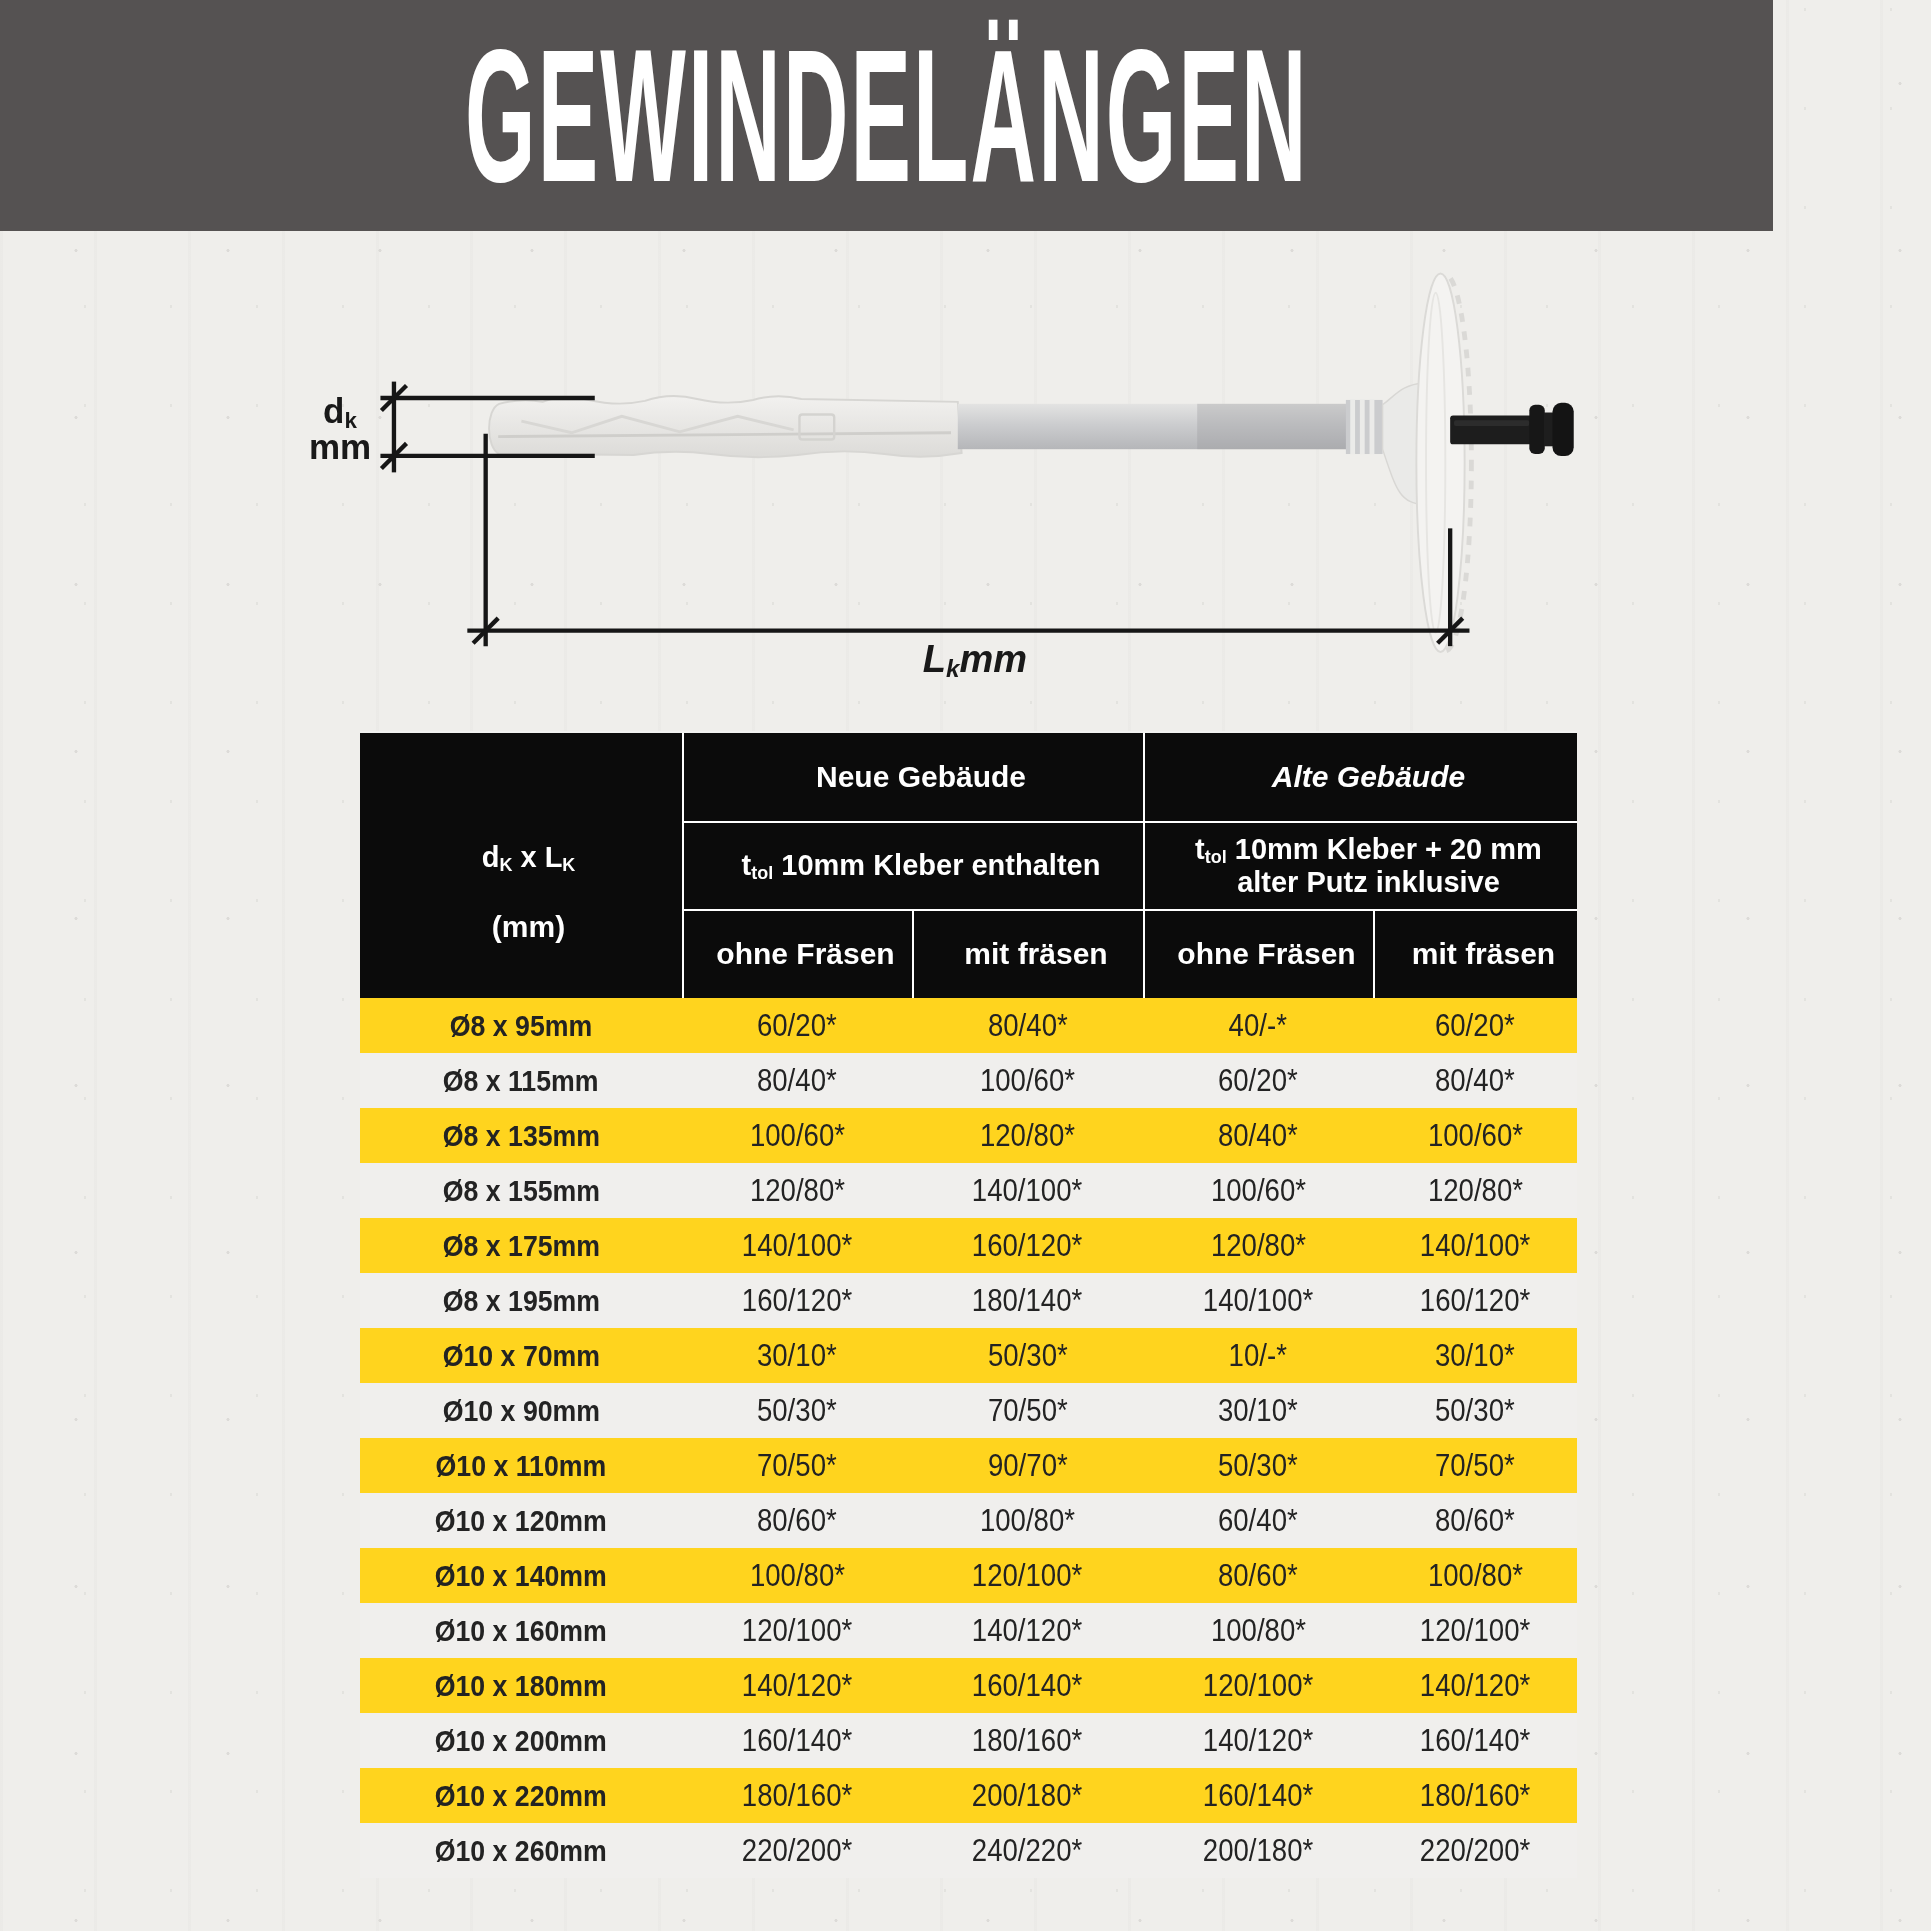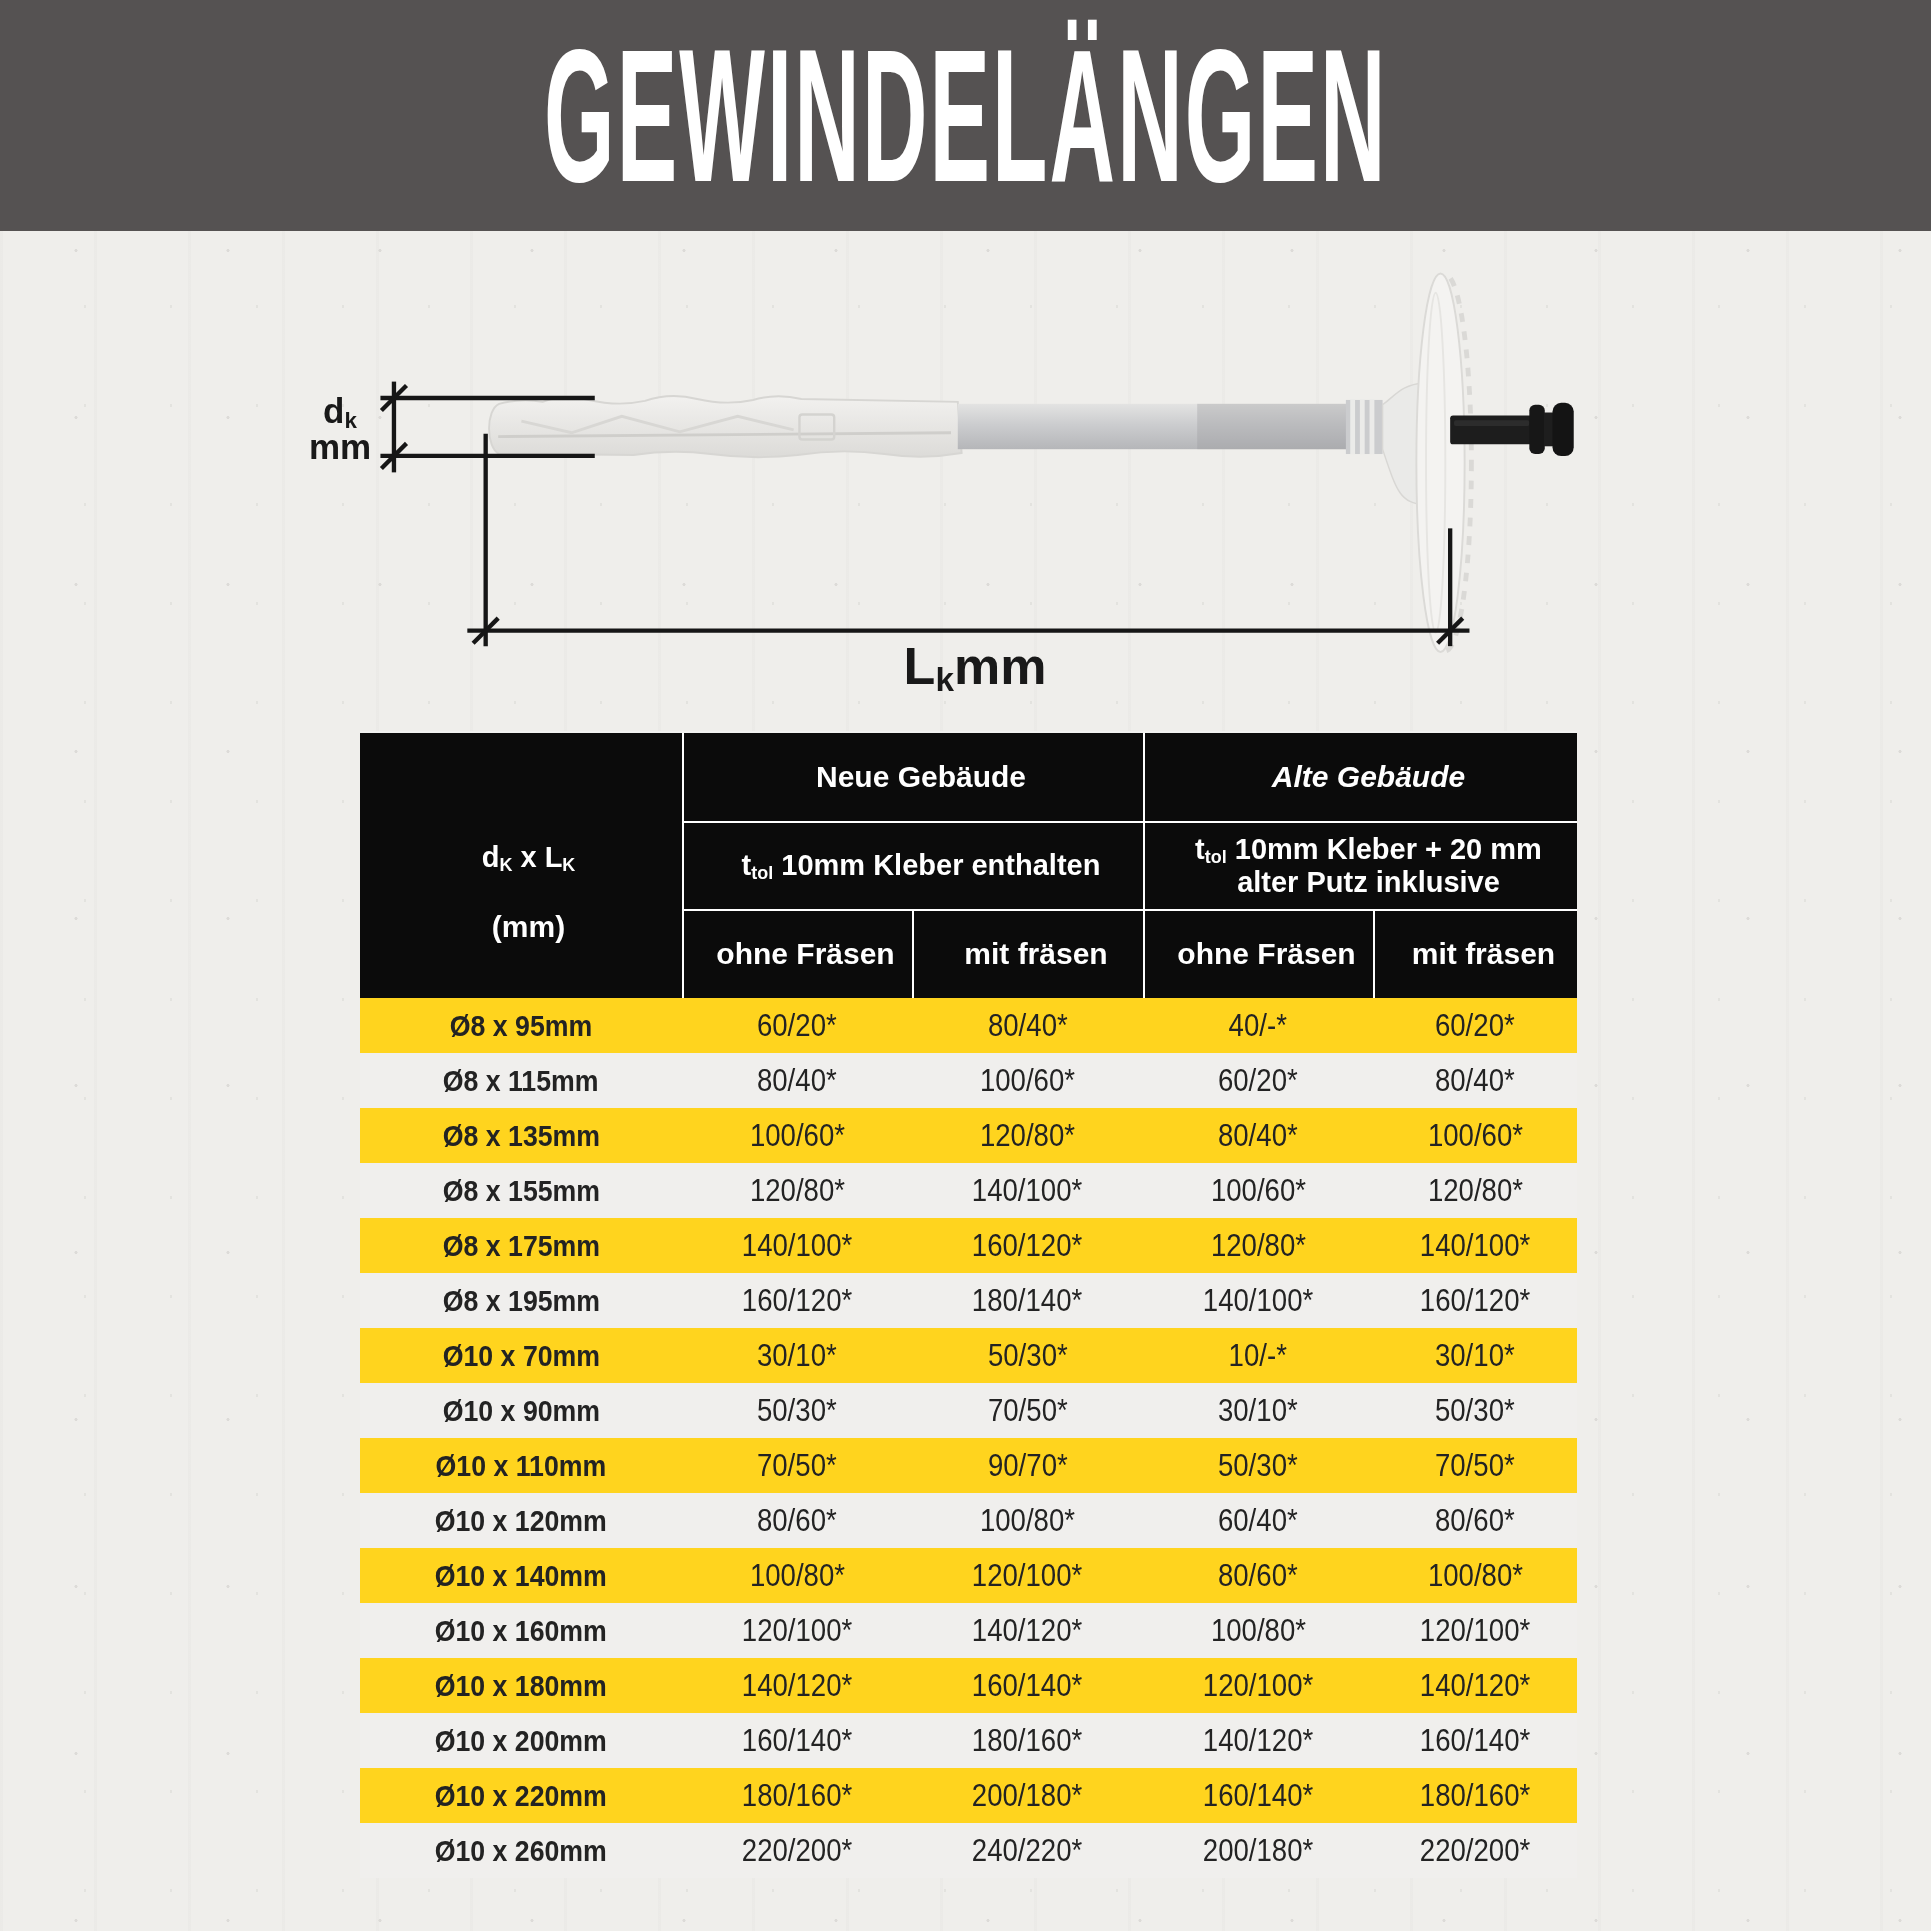--- a/index.html
+++ b/index.html
@@ -12,37 +12,37 @@
     background-image:
       radial-gradient(rgba(110,105,98,0.14) 1.3px, transparent 1.8px),
       radial-gradient(rgba(110,105,98,0.09) 1px, transparent 1.4px),
       repeating-linear-gradient(90deg, rgba(0,0,0,0.016) 0 2.9px, transparent 2.9px 94px);
     background-size: 152px 167px, 86px 99px, auto;
     background-position: 0 0, 42px 59px, 0 0;
   }
 
   
   .banner {
-    position:absolute; left:0; top:0; width:1931px; height:231px;
+    position:absolute; left:0; top:0; width:1773px; height:231px;
     background:var(--banner_bg,#555252);
     display:flex; align-items:center; justify-content:center;
   }
   .title {
     color:var(--banner_text,#ffffff);
     font-size:126px; font-weight:bold; letter-spacing:2.9px;
     transform:scale(0.72,1.5); transform-origin:center;
     white-space:nowrap;
   }
 
   
   .diagram { position:absolute; left:0; top:231px; width:1574px; height:503px; }
   .diagram svg { position:absolute; left:0; top:0; }
   .dim-label { position:absolute; color:#191919; font-weight:bold; text-align:center; line-height:1.02; }
   .dk-label { left:283px; top:162px; width:114px; font-size:35px; }
-  .lk-label { left:886px; top:409px; width:178px; font-size:52px; }
+  .lk-label { left:886px; top:409px; width:178px; font-size:38px;font-style:italic; }
   .dim-label sub { font-size:64%; vertical-align:-0.22em; line-height:0; }
 
   
   .spec-table { position:absolute; left:360px; top:731px; width:1217px; }
   .t-header {
     display:grid;
     grid-template-columns:322px 230px 231px 230px 204px;
     grid-template-rows:88px 88px 89px;
     background:var(--header_bg,#0b0b0b);
     color:#ffffff; font-weight:bold;

